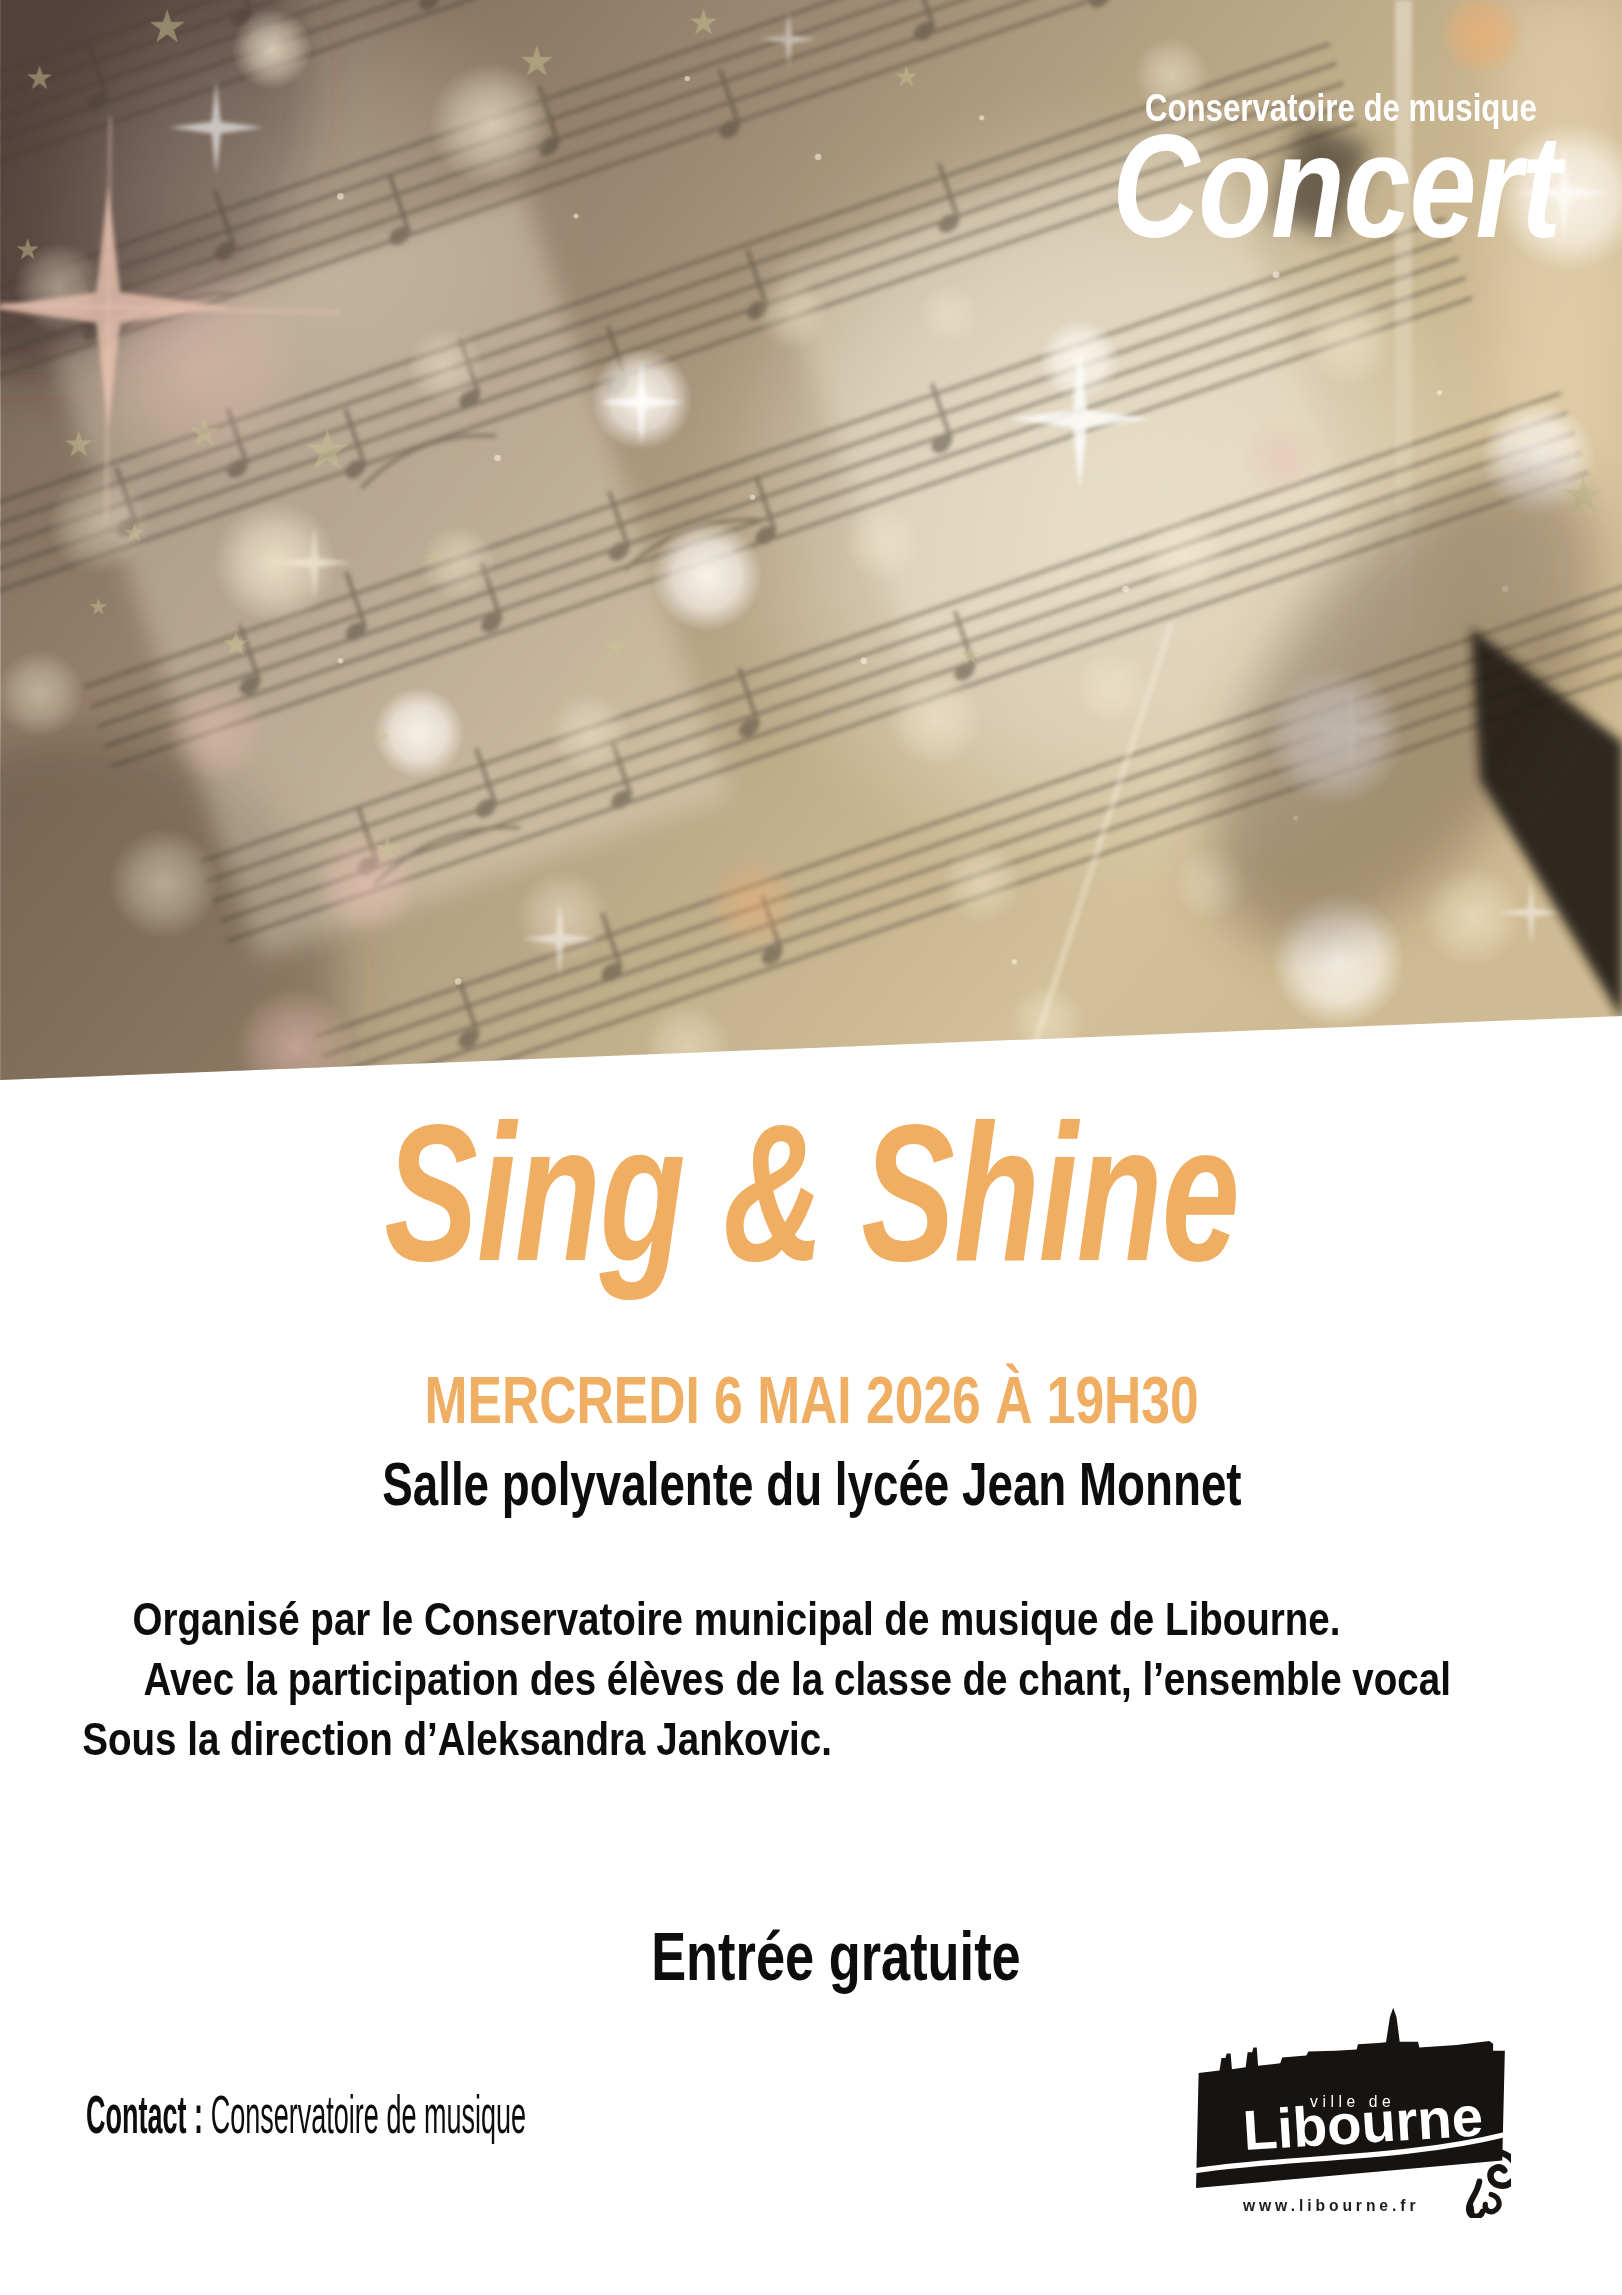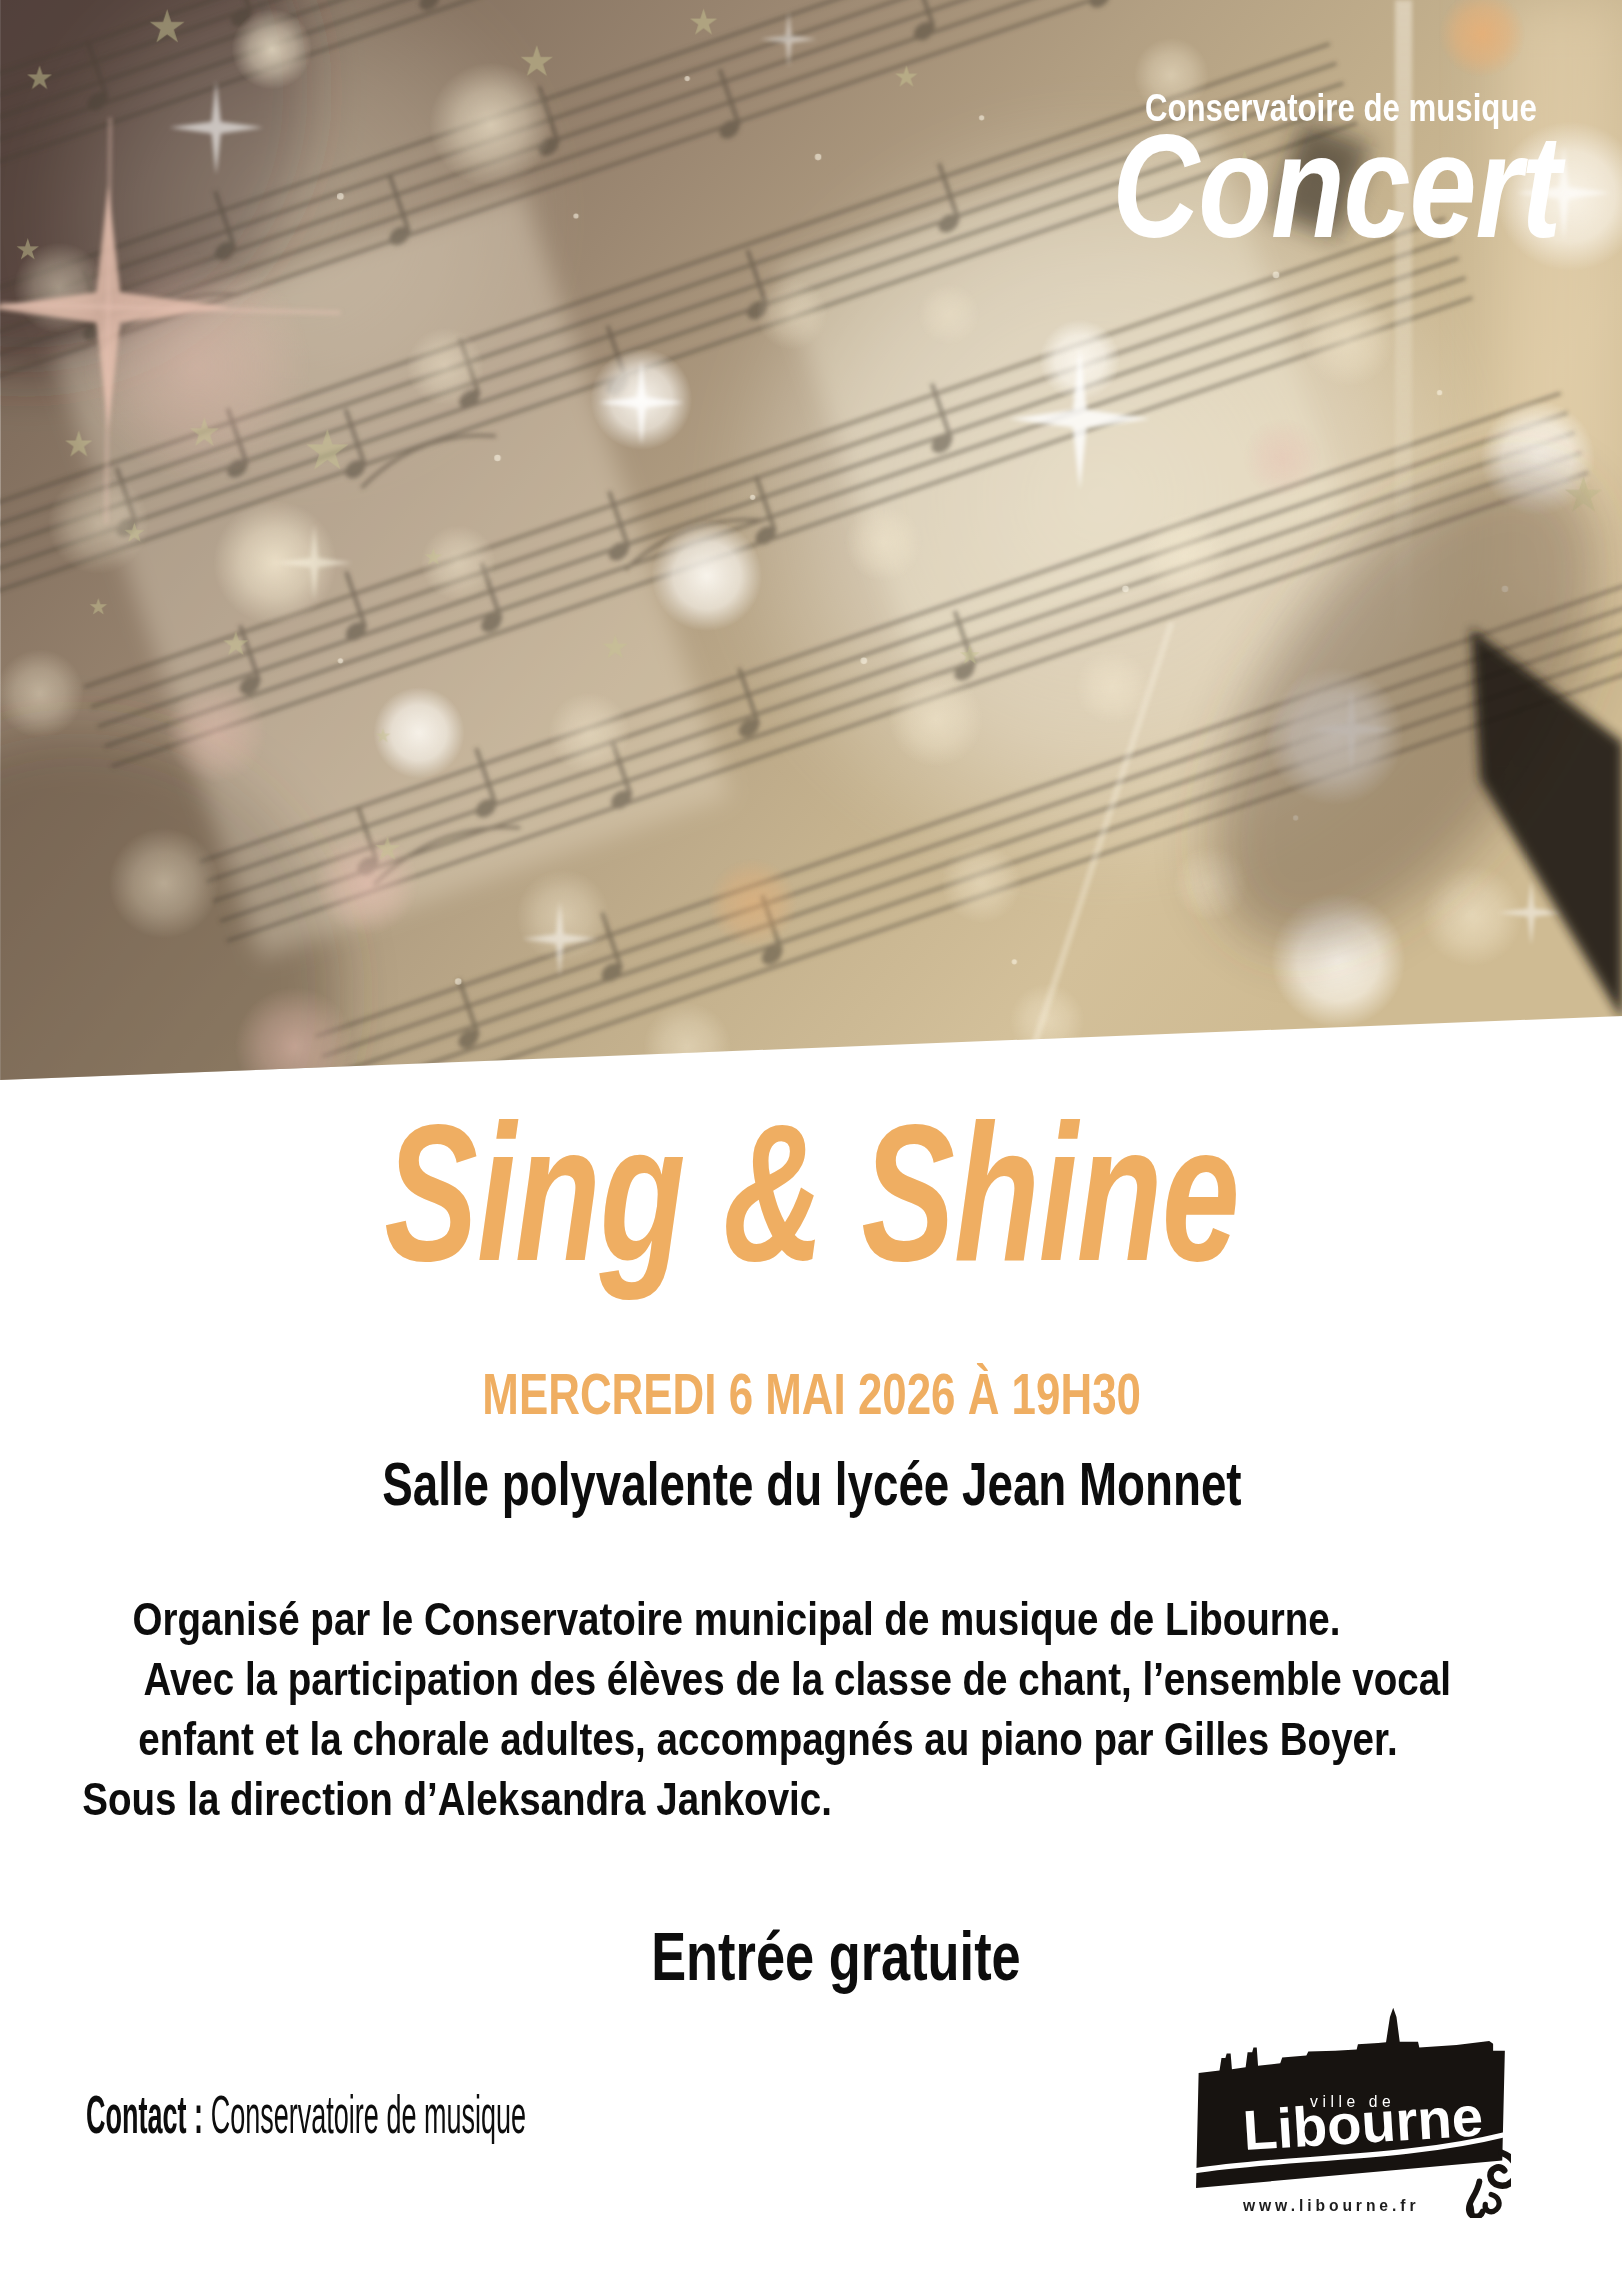--- a/index.html
+++ b/index.html
@@ -16,21 +16,21 @@
   .orange{color:var(--accent-orange,#EFAE62);}
   .black{color:var(--text-black,#0D0D0D);}
 
   #photo-wrap{top:0;left:0;width:1623px;height:1086px;
     clip-path:polygon(0 0,1623px 0,1623px 1016px,0 1080px);}
   #photo-wrap svg{display:block;}
 
   #kicker{top:88px;right:86px;font-size:39px;text-align:right;}
   #concert{top:113px;right:63px;font-size:147px;letter-spacing:-1.3px;text-align:right;}
   #sing{top:1095px;font-size:195px;letter-spacing:-1.3px;}
-  #date{top:1366px;font-size:57px;}
+  #date{top:1366px;font-size:67px;}
   #venue{top:1454px;font-size:61px;}
   #desc{top:1589px;left:0;width:1623px;text-align:left;font-size:47px;line-height:60px;font-weight:700;}
   #desc .dline{height:60px;}
   #admission{top:1922px;font-size:68px;margin-left:24px;}
   #contact{top:2084px;left:86px;font-size:53px;line-height:61px;font-weight:400;color:var(--text-black,#0D0D0D);}
   #contact .cline{height:61px;}
   #logo-box{top:1996px;left:1184px;width:327px;height:222px;}
 </style>
 </head>
 <body>
@@ -280,21 +280,20 @@
 <div id="date" class="line center b orange">
   <span class="sx" style="--sx:.77">MERCREDI 6 MAI 2026 À 19H30</span>
 </div>
 <div id="venue" class="line center b black">
   <span class="sx" style="--sx:.75">Salle polyvalente du lycée Jean Monnet</span>
 </div>
 
 <div id="desc" class="abs black">
   <div class="dline"><span class="sx" style="--sx:.82">Organisé par le Conservatoire municipal de musique de Libourne.</span></div>
   <div class="dline"><span class="sx" style="--sx:.82">Avec la participation des élèves de la classe de chant, l’ensemble vocal</span></div>
-  <div class="dline"><span class="sx" style="--sx:.82">enfant et la chorale adultes, accompagnés au piano par Gilles Boyer.</span></div>
   <div class="dline"><span class="sx" style="--sx:.82">Sous la direction d’Aleksandra Jankovic.</span></div>
 </div>
 
 <div id="admission" class="line center b black">
   <span class="sx" style="--sx:.77">Entrée gratuite</span>
 </div>
 
 <div id="contact" class="abs">
   <div class="cline">
     <span class="sx sx-l" style="--sx:.51">

